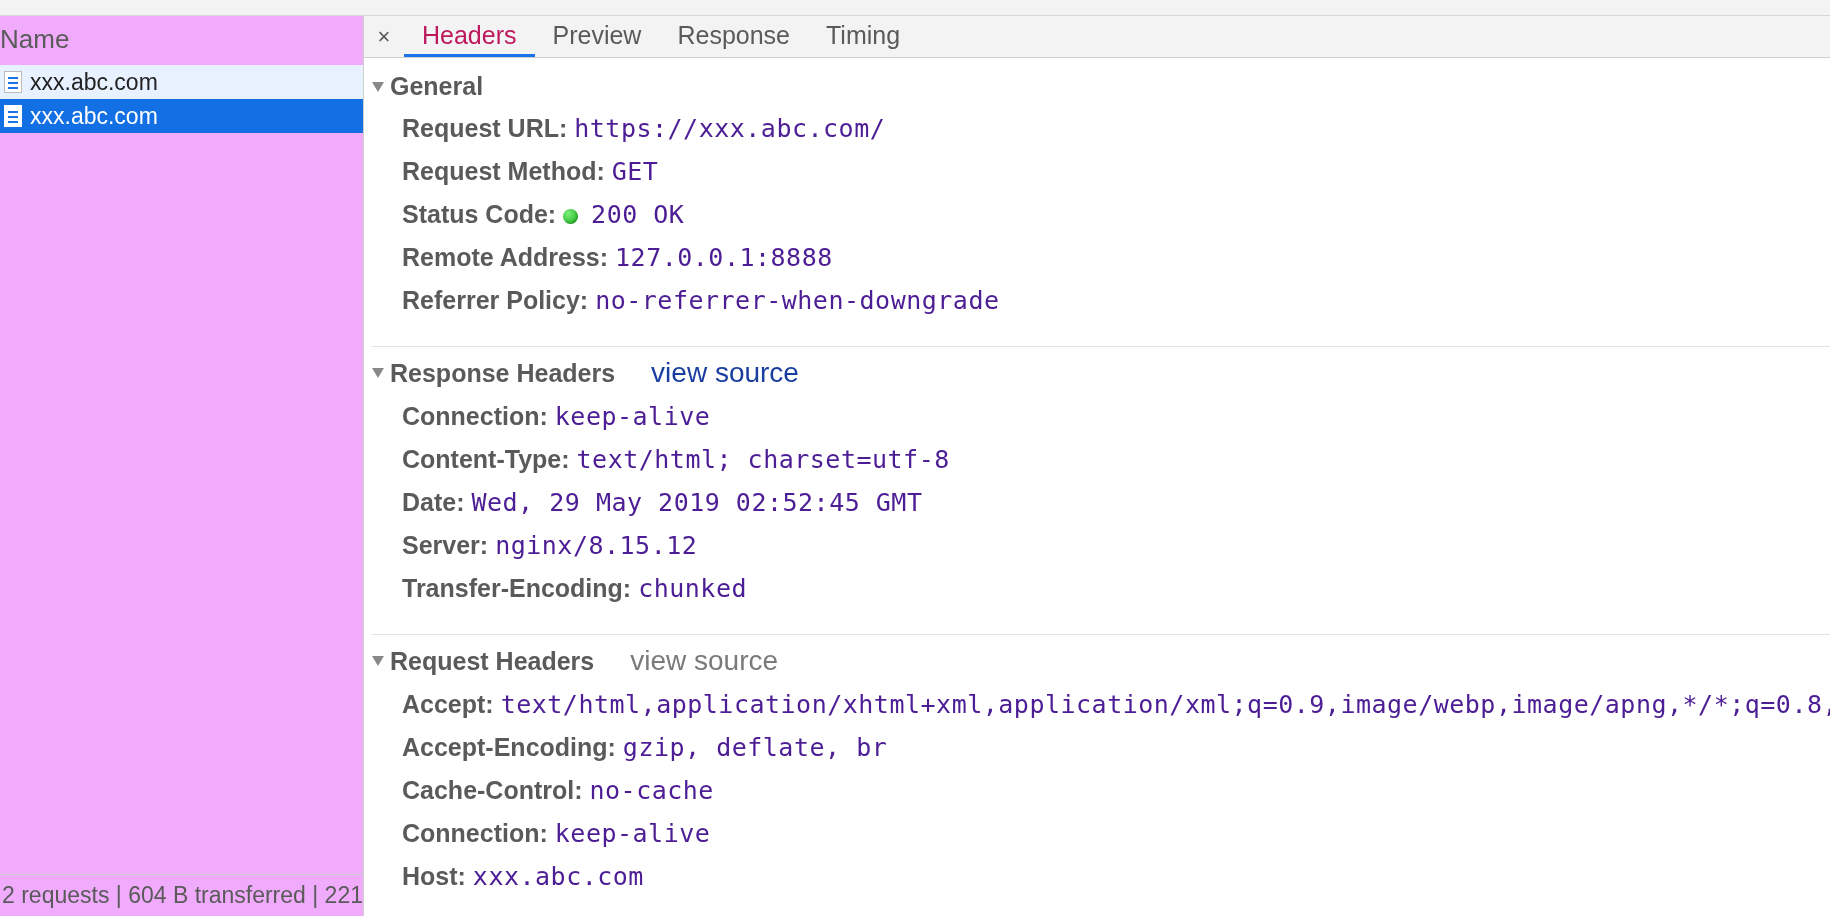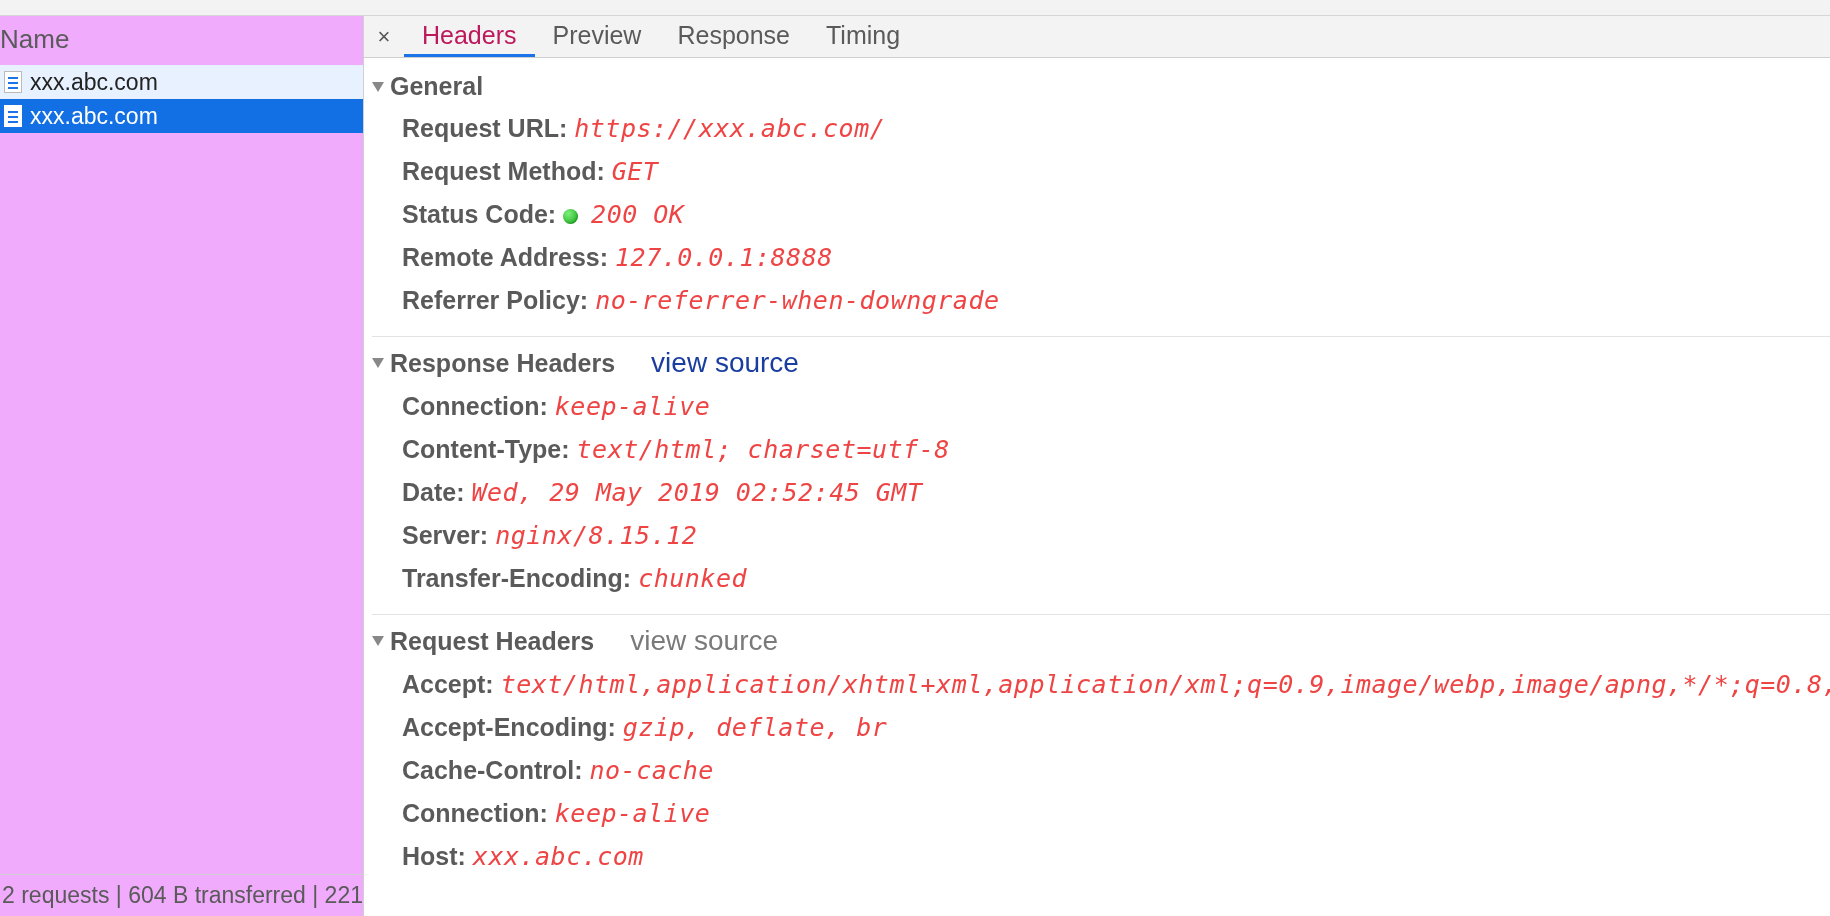--- a/index.html
+++ b/index.html
@@ -21,31 +21,31 @@
   .req-row.selected { background: #126fe4; color: #ffffff; }
   .req-row.selected .doc-icon { border-color: #fff; background: #fff; }
   .left-footer { height: 42px; border-top: 1px solid #cfcfcf; font-size: 23px; color: #5a5a5a; display: flex; align-items: center; padding-left: 2px; white-space: nowrap; overflow: hidden; text-overflow: ellipsis; }
   
   .right-panel { flex: 1; display: flex; flex-direction: column; min-width: 0; }
   .tab-bar { height: 42px; background: #f3f3f3; border-bottom: 1px solid #cfcfcf; display: flex; align-items: stretch; }
   .close-btn { width: 40px; display: flex; align-items: center; justify-content: center; font-size: 22px; color: #555; cursor: pointer; }
   .tab { padding: 0 18px; display: flex; align-items: center; font-size: 25px; color: #5a5a5a; cursor: pointer; border-bottom: 3px solid transparent; }
   .tab.active { color: #be185d; border-bottom-color: #1a73e8; }
   .details { flex: 1; overflow-y: auto; padding: 4px 0 0 8px; min-width: 0; }
-  .section { border-bottom: 1px solid #e3e3e3; padding: 6px 0 14px 0; }
+  .section { border-bottom: 1px solid #e3e3e3; padding: 6px 0 24px 0; }
   .section:last-child { border-bottom: none; }
   .section-header { display: flex; align-items: center; padding: 4px 0 6px 0; }
   .disclosure { width: 0; height: 0; border-left: 6px solid transparent; border-right: 6px solid transparent; border-top: 10px solid #888; margin-right: 6px; }
   .section-title { font-size: 25px; font-weight: 700; color: #5a5a5a; }
   .view-source { margin-left: 36px; font-size: 28px; color: #7a7a7a; cursor: pointer; }
   .view-source.link { color: #1a3ea0; }
   .kv-list { padding-left: 30px; }
   .kv { padding: 4px 0; font-size: 25px; line-height: 1.4; white-space: nowrap; overflow: hidden; }
   .kv .k { font-weight: 700; color: #5a5a5a; }
-  .kv .v { font-family: Menlo, Consolas, monospace; color: #ef4444; letter-spacing: 0.5px; font-style: italic; }
+  .kv .v { font-family: Menlo, Consolas, monospace; color: #4c1d95; letter-spacing: 0.5px; }
   .status-dot { display: inline-block; width: 15px; height: 15px; border-radius: 50%; background: radial-gradient(circle at 35% 30%, #7cf07c, #11a511); margin-right: 6px; vertical-align: -1px; box-shadow: inset -1px -1px 2px rgba(0,0,0,.2); }
 </style>
 </head>
 <body>
 
 <div class="top-strip"></div>
 
 <div class="main">
 
   <div class="left-panel">

